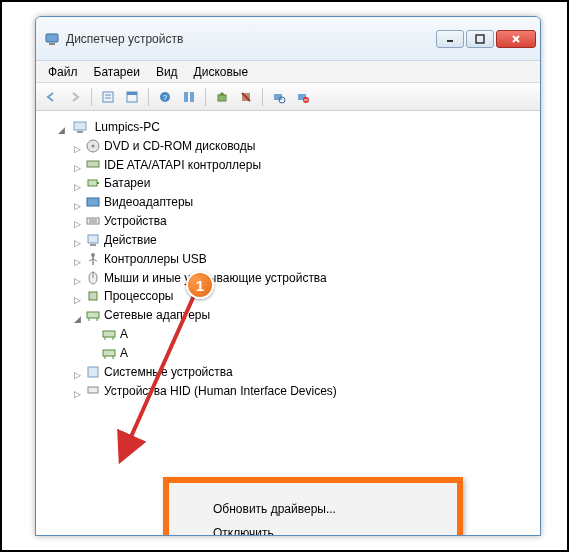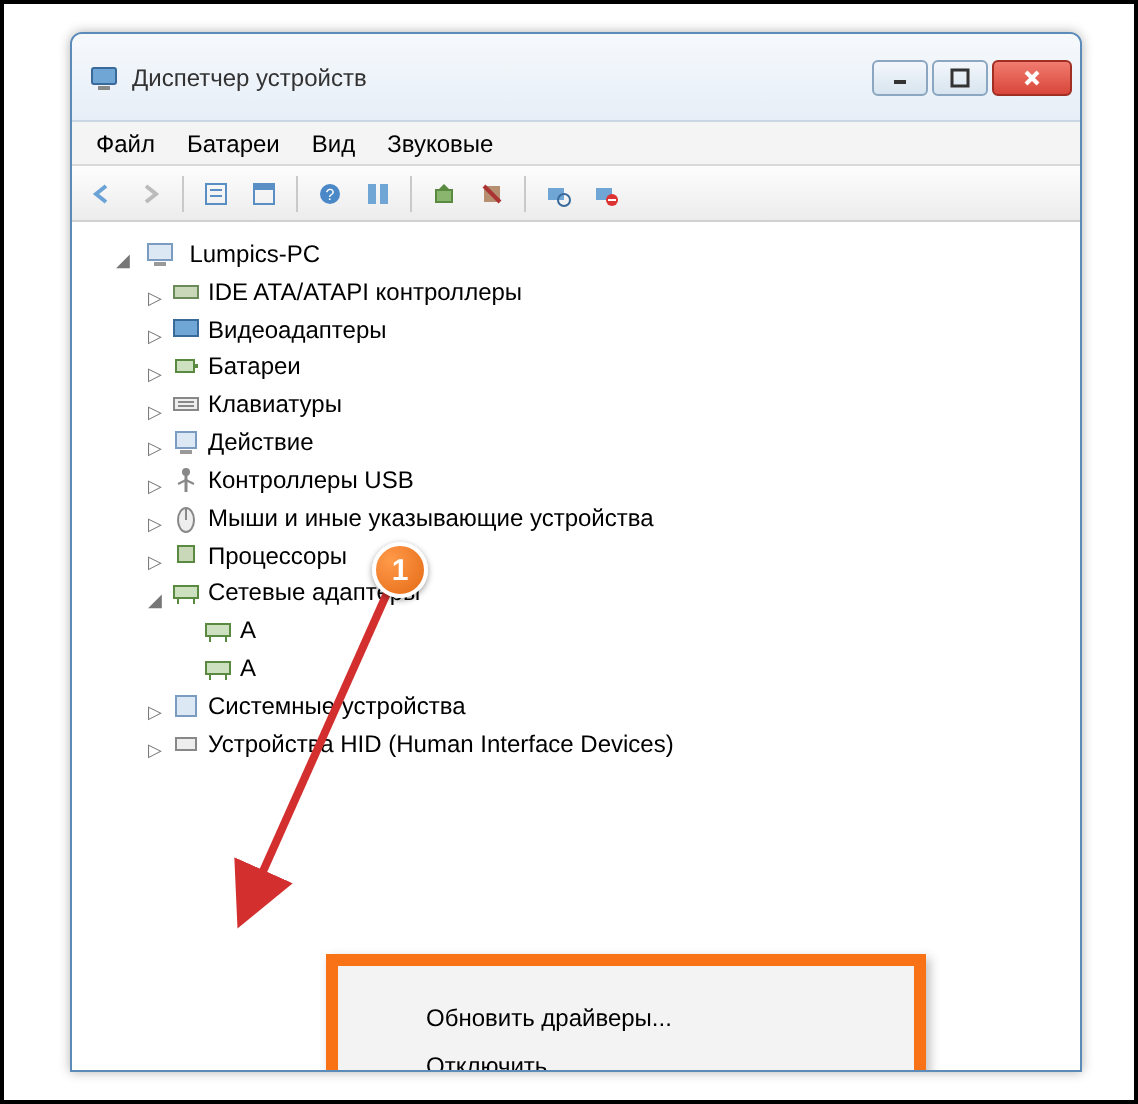--- a/index.html
+++ b/index.html
@@ -181,21 +181,21 @@
             <line x1="8" y1="2" x2="2" y2="8" stroke="#fff" stroke-width="2"></line>
           </svg>
       </div>
     </div>
   </div>
 
   <div class="menubar">
     <div class="menu-item">Файл</div>
     <div class="menu-item">Батареи</div>
     <div class="menu-item">Вид</div>
-    <div class="menu-item">Звуковые</div>
+    <div class="menu-item">Дисковые</div>
   </div>
 
   <div class="toolbar">
     <div class="tool-btn">
         <svg width="14" height="14">
           <path d="M9 3 L4 7 L9 11" fill="none" stroke="#6ba3d6" stroke-width="2"></path>
         </svg>
       </div>
     <div class="tool-btn">
         <svg width="14" height="14">
@@ -265,41 +265,47 @@
         <span class="node-icon">
             <svg width="16" height="16">
               <rect x="2" y="3" width="12" height="8" fill="#dce8f3" stroke="#7a9cc0"></rect>
               <rect x="5" y="12" width="6" height="2" fill="#999"></rect>
             </svg>
           </span>
         <span class="node-label">Lumpics-PC</span>
         <ul id="tree-children">
             <li class="node"><span class="expander">▷</span><span class="node-icon">
                 <svg width="16" height="16">
+                  <circle cx="8" cy="8" r="6" fill="#e6e6e6" stroke="#888"></circle>
+                  <circle cx="8" cy="8" r="1.5" fill="#888"></circle>
+                </svg>
+              </span><span class="node-label">DVD и CD-ROM дисководы</span></li>
+            <li class="node"><span class="expander">▷</span><span class="node-icon">
+                <svg width="16" height="16">
                   <rect x="2" y="5" width="12" height="6" fill="#c8d8b8" stroke="#6a8a5a"></rect>
                 </svg>
               </span><span class="node-label">IDE ATA/ATAPI контроллеры</span></li>
-            <li class="node"><span class="expander">▷</span><span class="node-icon">
-                <svg width="16" height="16">
-                  <rect x="2" y="4" width="12" height="8" fill="#6fa6d6" stroke="#3a6a9a"></rect>
-                </svg>
-              </span><span class="node-label">Видеоадаптеры</span></li>
             <li class="node"><span class="expander">▷</span><span class="node-icon">
                 <svg width="16" height="16">
                   <rect x="3" y="5" width="9" height="6" fill="#cde0c0" stroke="#5a8a3f"></rect>
                   <rect x="12" y="7" width="2" height="2" fill="#5a8a3f"></rect>
                 </svg>
               </span><span class="node-label">Батареи</span></li>
+            <li class="node"><span class="expander">▷</span><span class="node-icon">
+                <svg width="16" height="16">
+                  <rect x="2" y="4" width="12" height="8" fill="#6fa6d6" stroke="#3a6a9a"></rect>
+                </svg>
+              </span><span class="node-label">Видеоадаптеры</span></li>
             <li class="node"><span class="expander">▷</span><span class="node-icon">
                 <svg width="16" height="16">
                   <rect x="2" y="5" width="12" height="6" fill="#eee" stroke="#888"></rect>
                   <line x1="4" y1="7" x2="12" y2="7" stroke="#888"></line>
                   <line x1="4" y1="9" x2="12" y2="9" stroke="#888"></line>
                 </svg>
-              </span><span class="node-label">Клавиатуры</span></li>
+              </span><span class="node-label">Устройства</span></li>
             <li class="node"><span class="expander">▷</span><span class="node-icon">
                 <svg width="16" height="16">
                   <rect x="3" y="3" width="10" height="8" fill="#dce8f3" stroke="#7a9cc0"></rect>
                   <rect x="5" y="12" width="6" height="2" fill="#999"></rect>
                 </svg>
               </span><span class="node-label">Действие</span></li>
             <li class="node"><span class="expander">▷</span><span class="node-icon">
                 <svg width="16" height="16">
                   <circle cx="8" cy="4" r="2" fill="#888"></circle>
                   <line x1="8" y1="4" x2="8" y2="14" stroke="#888" stroke-width="1.5"></line>

